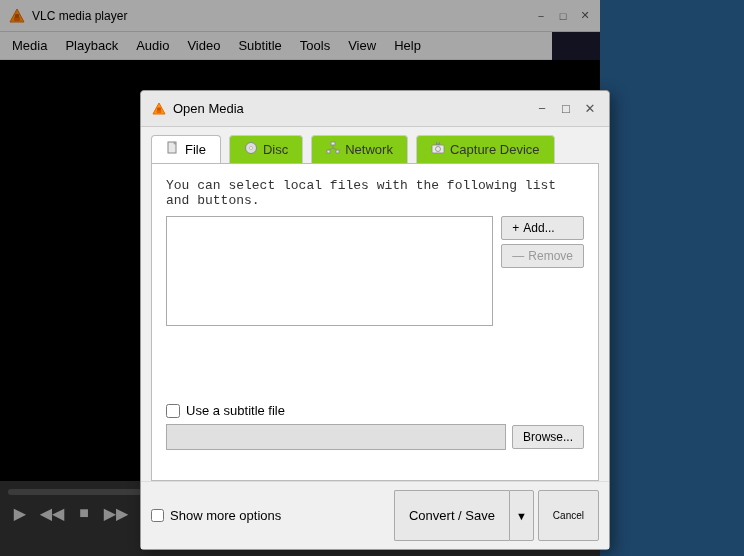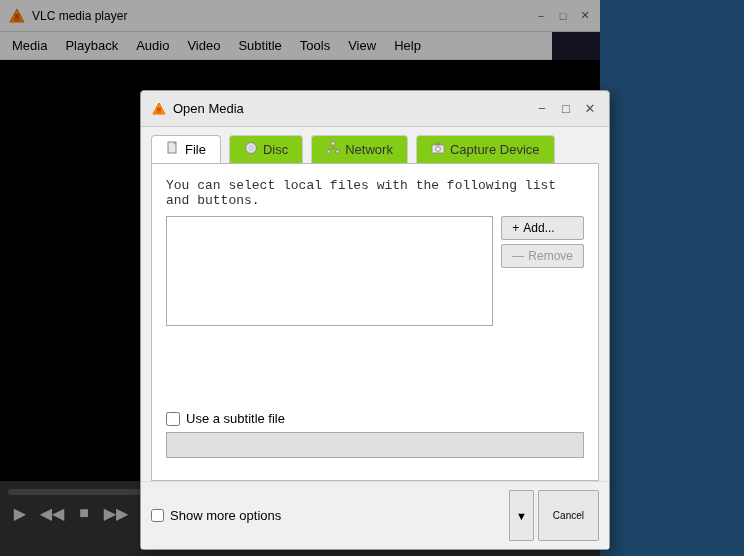--- a/index.html
+++ b/index.html
@@ -282,21 +282,21 @@
       min-width: 80px;
     }
     .file-btn.disabled {
       color: #999;
       cursor: default;
     }
     .file-btn .btn-icon { font-size: 12px; }
 
     
     .subtitle-section {
-      margin-bottom: 8px;
+      margin-bottom: 16px;
     }
     .checkbox-row {
       display: flex;
       align-items: center;
       gap: 6px;
       margin-bottom: 6px;
     }
     .checkbox-row input[type=checkbox] {
       width: 14px;
       height: 14px;
@@ -501,31 +501,35 @@
       </div>
     </div>
 
     <div class="subtitle-section">
       <div class="checkbox-row">
         <input type="checkbox" id="subtitle-check" style="">
         <label for="subtitle-check">Use a subtitle file</label>
       </div>
       <div class="subtitle-path-row">
         <input type="text" class="subtitle-path-input" disabled="" style="">
+        <button class="browse-btn">Browse...</button>
       </div>
     </div>
 
   </div>
 
   <div class="dialog-footer">
     <div class="show-more-row">
       <input type="checkbox" id="show-more" style="">
       <label for="show-more">Show more options</label>
     </div>
     <div class="footer-buttons">
       <div class="convert-btn-group">
+        <button class="convert-btn">
+          <span>Convert / Save</span>
+        </button>
         <button class="convert-dropdown">▼</button>
       </div>
       <button class="cancel-btn">Cancel</button>
     </div>
   </div>
 
 </div>
 
 </body></html>

